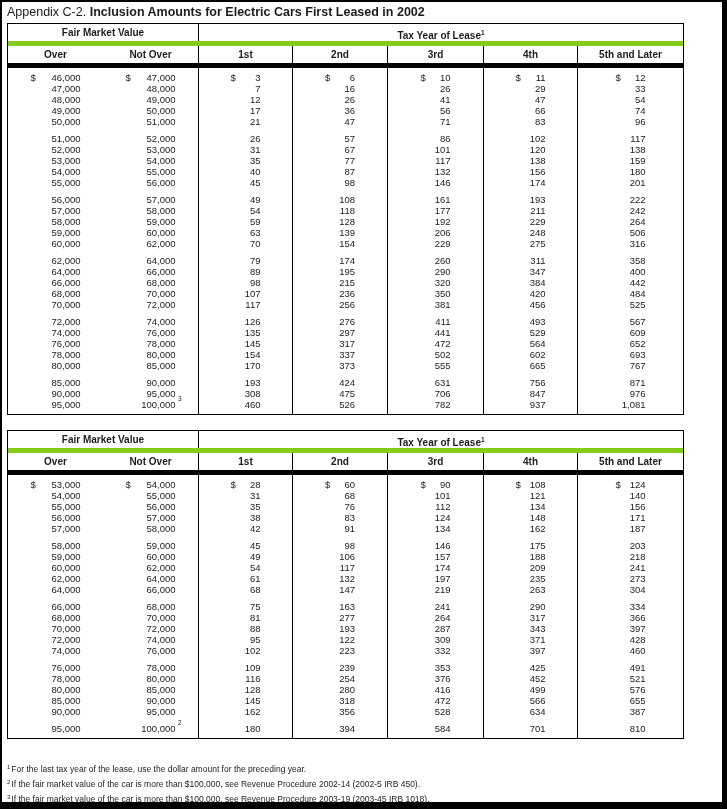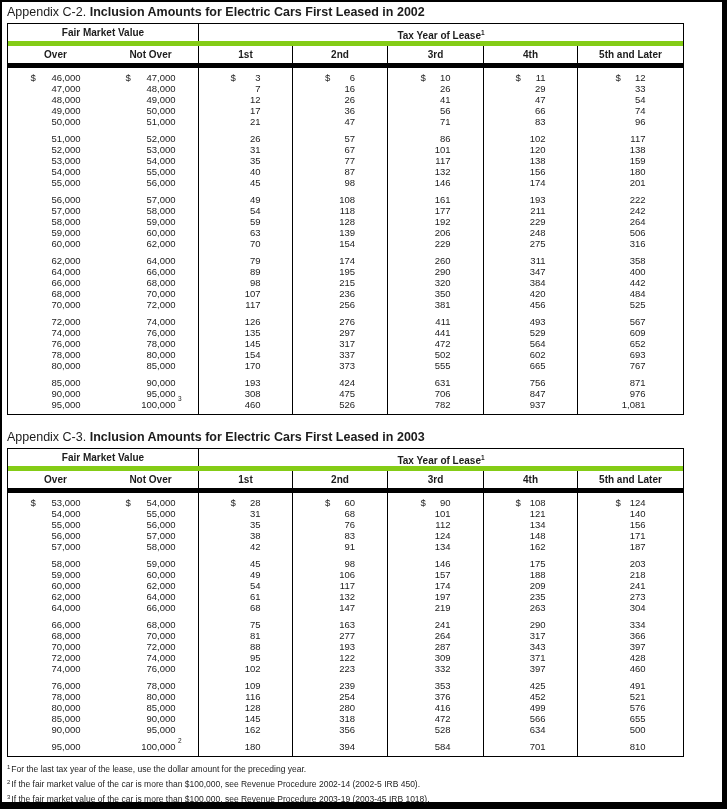--- a/index.html
+++ b/index.html
@@ -263,24 +263,20 @@
         <div class="cell bl last"><span class="box narrow"><span>460</span></span></div>
         <div class="cell bl last"><span class="box narrow"><span>526</span></span></div>
         <div class="cell bl last"><span class="box narrow"><span>782</span></span></div>
         <div class="cell bl last"><span class="box narrow"><span>937</span></span></div>
         <div class="cell bl last"><span class="box narrow"><span>1,081</span></span></div>
       </div>
   </div>
 </div>
 
 <div class="section" style="top:430px;">
-  <div class="title">
-    <span>Appendix C-3.</span>
-    <span class="t-bold">Inclusion Amounts for Electric Cars First Leased in 2003</span>
-  </div>
   <div class="table">
     <div class="hrow1">
       <div class="hcell"><span>Fair Market Value</span></div>
       <div class="hcell bl"><span>Tax Year of Lease</span><sup class="hsup">1</sup></div>
     </div>
     <div class="hrow2">
       <div class="hcell">Over</div>
       <div class="hcell">Not Over</div>
       <div class="hcell bl">1st</div>
       <div class="hcell bl">2nd</div>
@@ -421,21 +417,21 @@
         <div class="cell bl"><span class="box narrow"><span>318</span></span></div>
         <div class="cell bl"><span class="box narrow"><span>472</span></span></div>
         <div class="cell bl"><span class="box narrow"><span>566</span></span></div>
         <div class="cell bl"><span class="box narrow"><span>655</span></span></div>
         <div class="cell"><span class="box wide"><span>90,000</span></span></div>
         <div class="cell"><span class="box wide"><span>95,000</span></span></div>
         <div class="cell bl"><span class="box narrow"><span>162</span></span></div>
         <div class="cell bl"><span class="box narrow"><span>356</span></span></div>
         <div class="cell bl"><span class="box narrow"><span>528</span></span></div>
         <div class="cell bl"><span class="box narrow"><span>634</span></span></div>
-        <div class="cell bl"><span class="box narrow"><span>500</span></span></div>
+        <div class="cell bl"><span class="box narrow"><span>387</span></span></div>
         <div class="cell gap last"><span class="box wide"><span>95,000</span></span></div>
         <div class="cell gap last"><span class="box wide"><span>100,000</span><sup class="cellsup">2</sup></span></div>
         <div class="cell bl gap last"><span class="box narrow"><span>180</span></span></div>
         <div class="cell bl gap last"><span class="box narrow"><span>394</span></span></div>
         <div class="cell bl gap last"><span class="box narrow"><span>584</span></span></div>
         <div class="cell bl gap last"><span class="box narrow"><span>701</span></span></div>
         <div class="cell bl gap last"><span class="box narrow"><span>810</span></span></div>
       </div>
   </div>
 </div>

